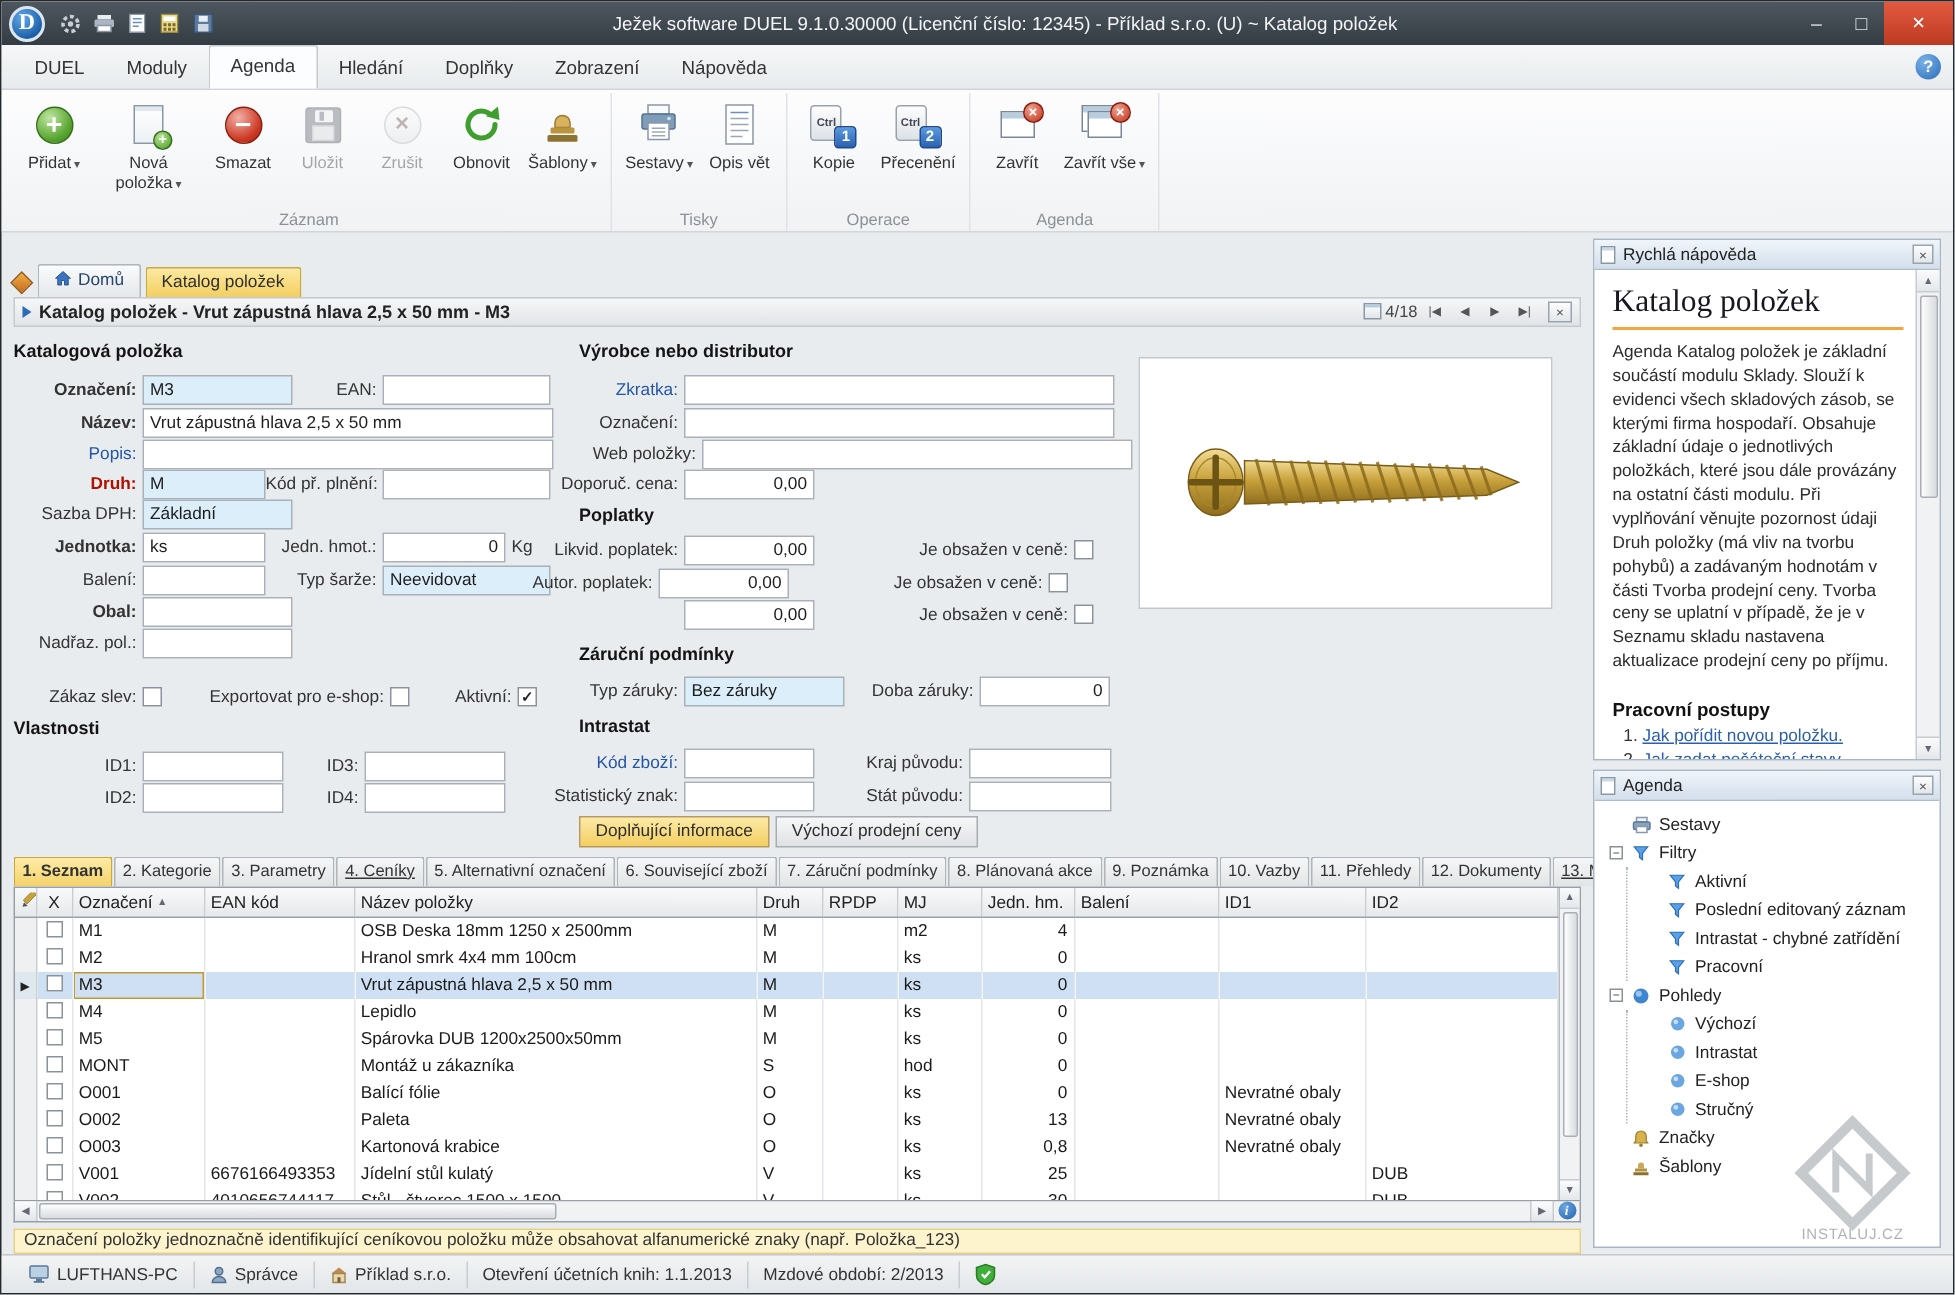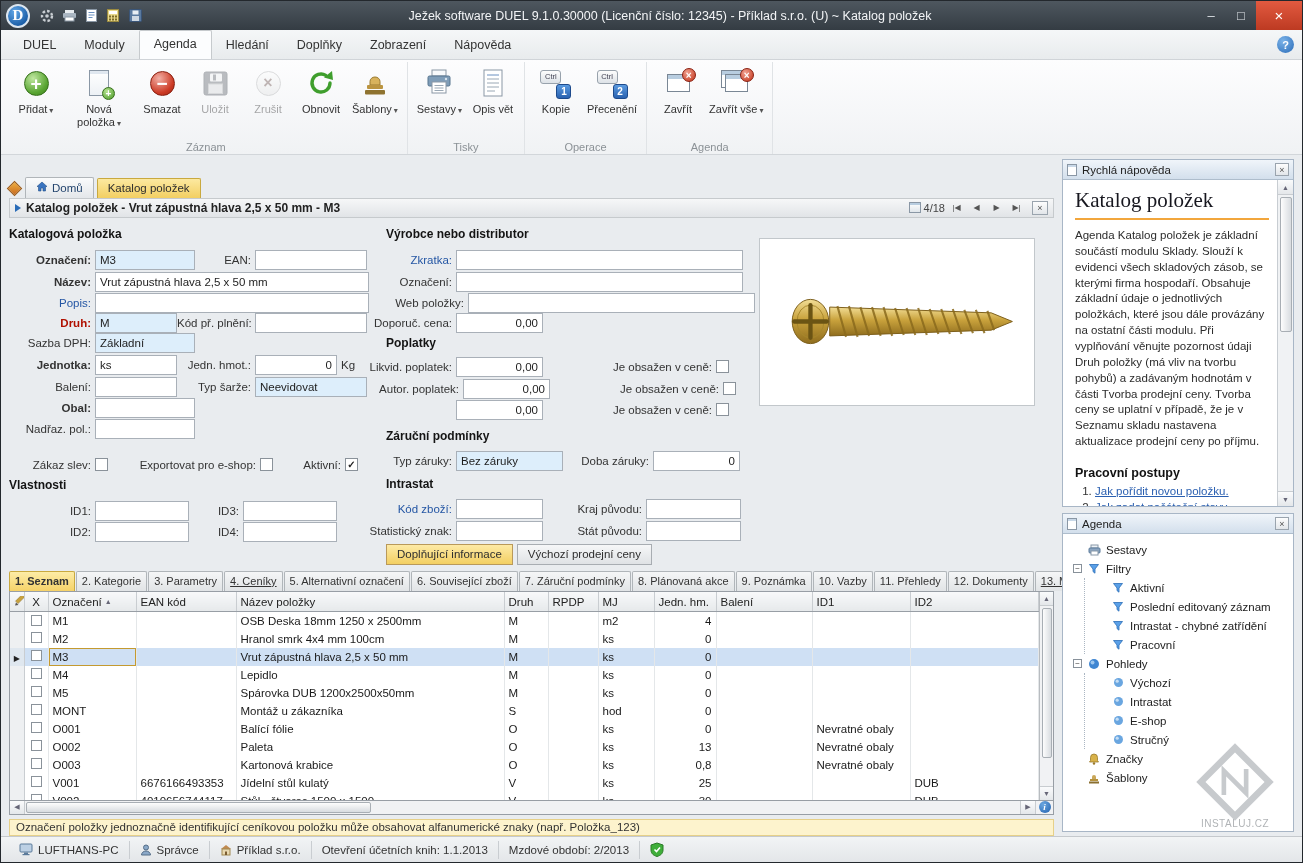--- a/index.html
+++ b/index.html
@@ -53,22 +53,22 @@
   .mini-plus { position:absolute; right:-6px; bottom:-4px; width:13px; height:13px; border-radius:50%;
                background:radial-gradient(circle at 35% 30%, #b5e391, #4c9a28); border:1px solid #35701a; color:#fff;
                font-size:10px; font-weight:700; display:flex; align-items:center; justify-content:center; }
   .winic { width:23px; height:18px; background:#fff; border:1px solid #7a8795; box-shadow:inset 0 4px 0 #b8cde0; display:inline-block; }
   .winic.back { position:absolute; left:-4px; top:-4px; }
   .winic.front { position:relative; }
   .xbadge { position:absolute; right:-6px; top:-6px; width:14px; height:14px; border-radius:50%;
             background:radial-gradient(circle at 35% 30%, #f0a090, #c23318); border:1px solid #8a1f10; color:#fff;
             font-size:10px; font-weight:700; display:flex; align-items:center; justify-content:center; }
   .key-ic { position:relative; width:31px; height:31px; display:inline-block; }
-  .key-cap { position:absolute; left:0; top:2px; width:21px; height:14px; border:1px solid #98a2ac; border-radius:3px;
-             background:linear-gradient(#fdfdfd,#dde2e7); font-size:7.5px; color:#445; display:flex; align-items:center; justify-content:center; }
+  .key-cap { position:absolute; left:0; top:2px; width:21px; height:24px; border:1px solid #98a2ac; border-radius:3px;
+             background:linear-gradient(#fdfdfd,#dde2e7); font-size:7.5px; color:#445; display:flex; align-items:center; justify-content:center;font-weight:bold; }
   .key-badge { position:absolute; right:0; bottom:0; width:15px; height:15px; border-radius:3px;
                background:linear-gradient(#5a9ae0,#2a62b0); border:1px solid #1d4a8c; color:#fff; font-size:10px; font-weight:700;
                display:flex; align-items:center; justify-content:center; }
 
   
   .workspace { flex:1; display:flex; min-height:0; }
   .main { flex:1; min-width:0; display:flex; flex-direction:column; }
   .sidebar { flex:0 0 240px; display:flex; flex-direction:column; padding:4px 8px 4px 0; }
 
   
@@ -537,21 +537,21 @@
           <div class="fin rt iw87">0,00</div>
         </div>
 
         <div class="sect" style="left:385px;top:118px">Poplatky</div>
         <div class="fr" style="left:367px;top:139px">
           <label class="flab rlw">Likvid. poplatek:</label>
           <div class="fin rt iw87">0,00</div>
           <label class="flab rlw173">Je obsažen v ceně:</label>
           <span class="cb"></span>
         </div>
-        <div class="fr" style="left:374px;top:161px">
+        <div class="fr" style="left:350px;top:161px">
           <label class="flab rlw">Autor. poplatek:</label>
           <div class="fin rt iw87">0,00</div>
           <label class="flab rlw173">Je obsažen v ceně:</label>
           <span class="cb"></span>
         </div>
         <div class="fr" style="left:367px;top:182px">
           <label class="flab rlw"></label>
           <div class="fin rt iw87">0,00</div>
           <label class="flab rlw173">Je obsažen v ceně:</label>
           <span class="cb"></span>

